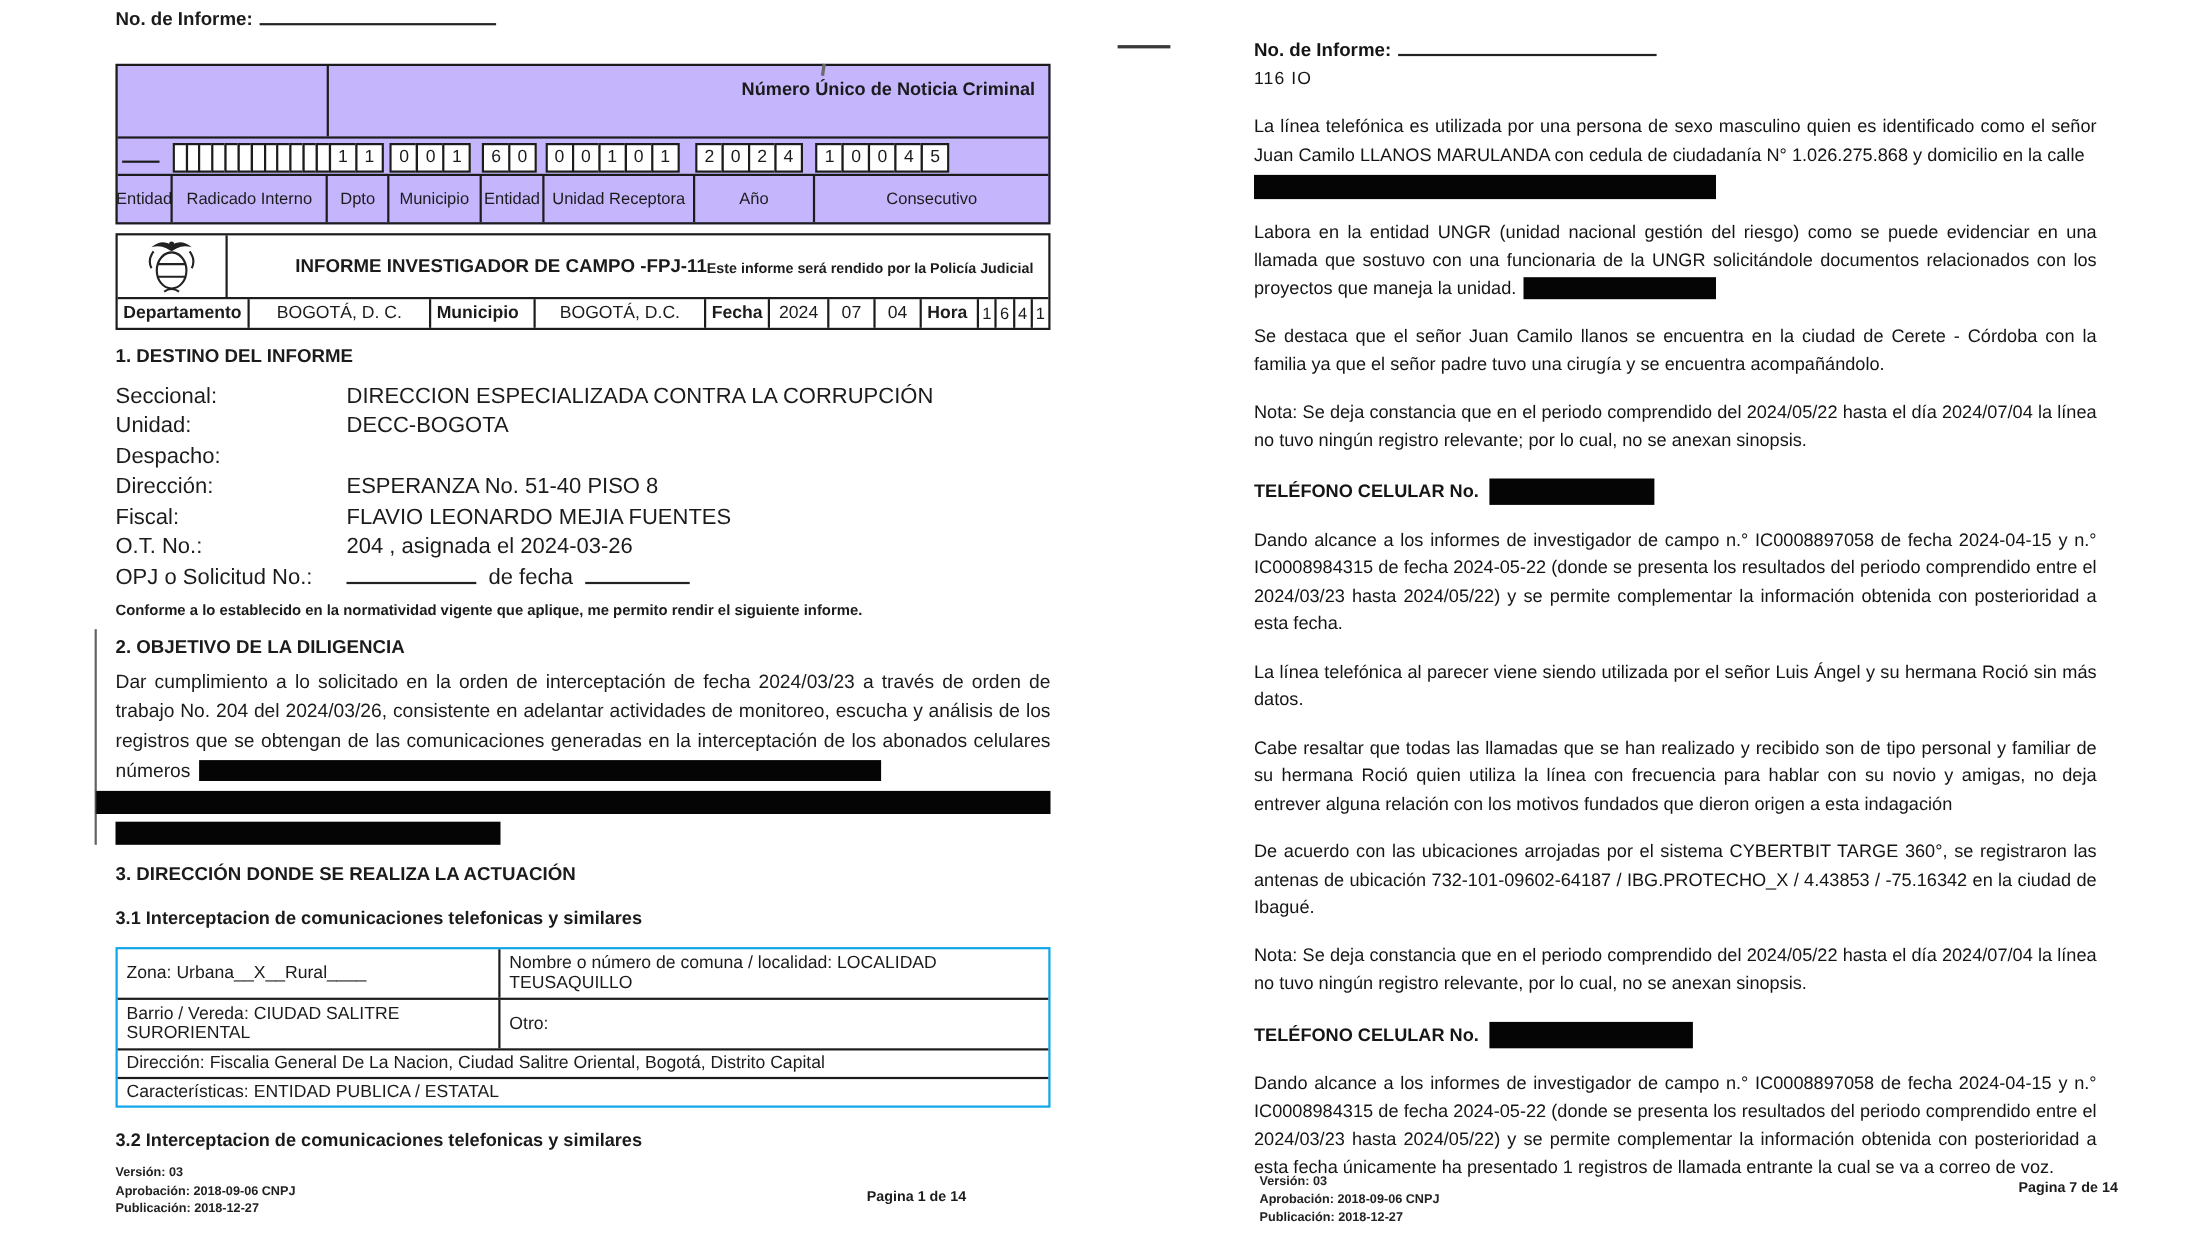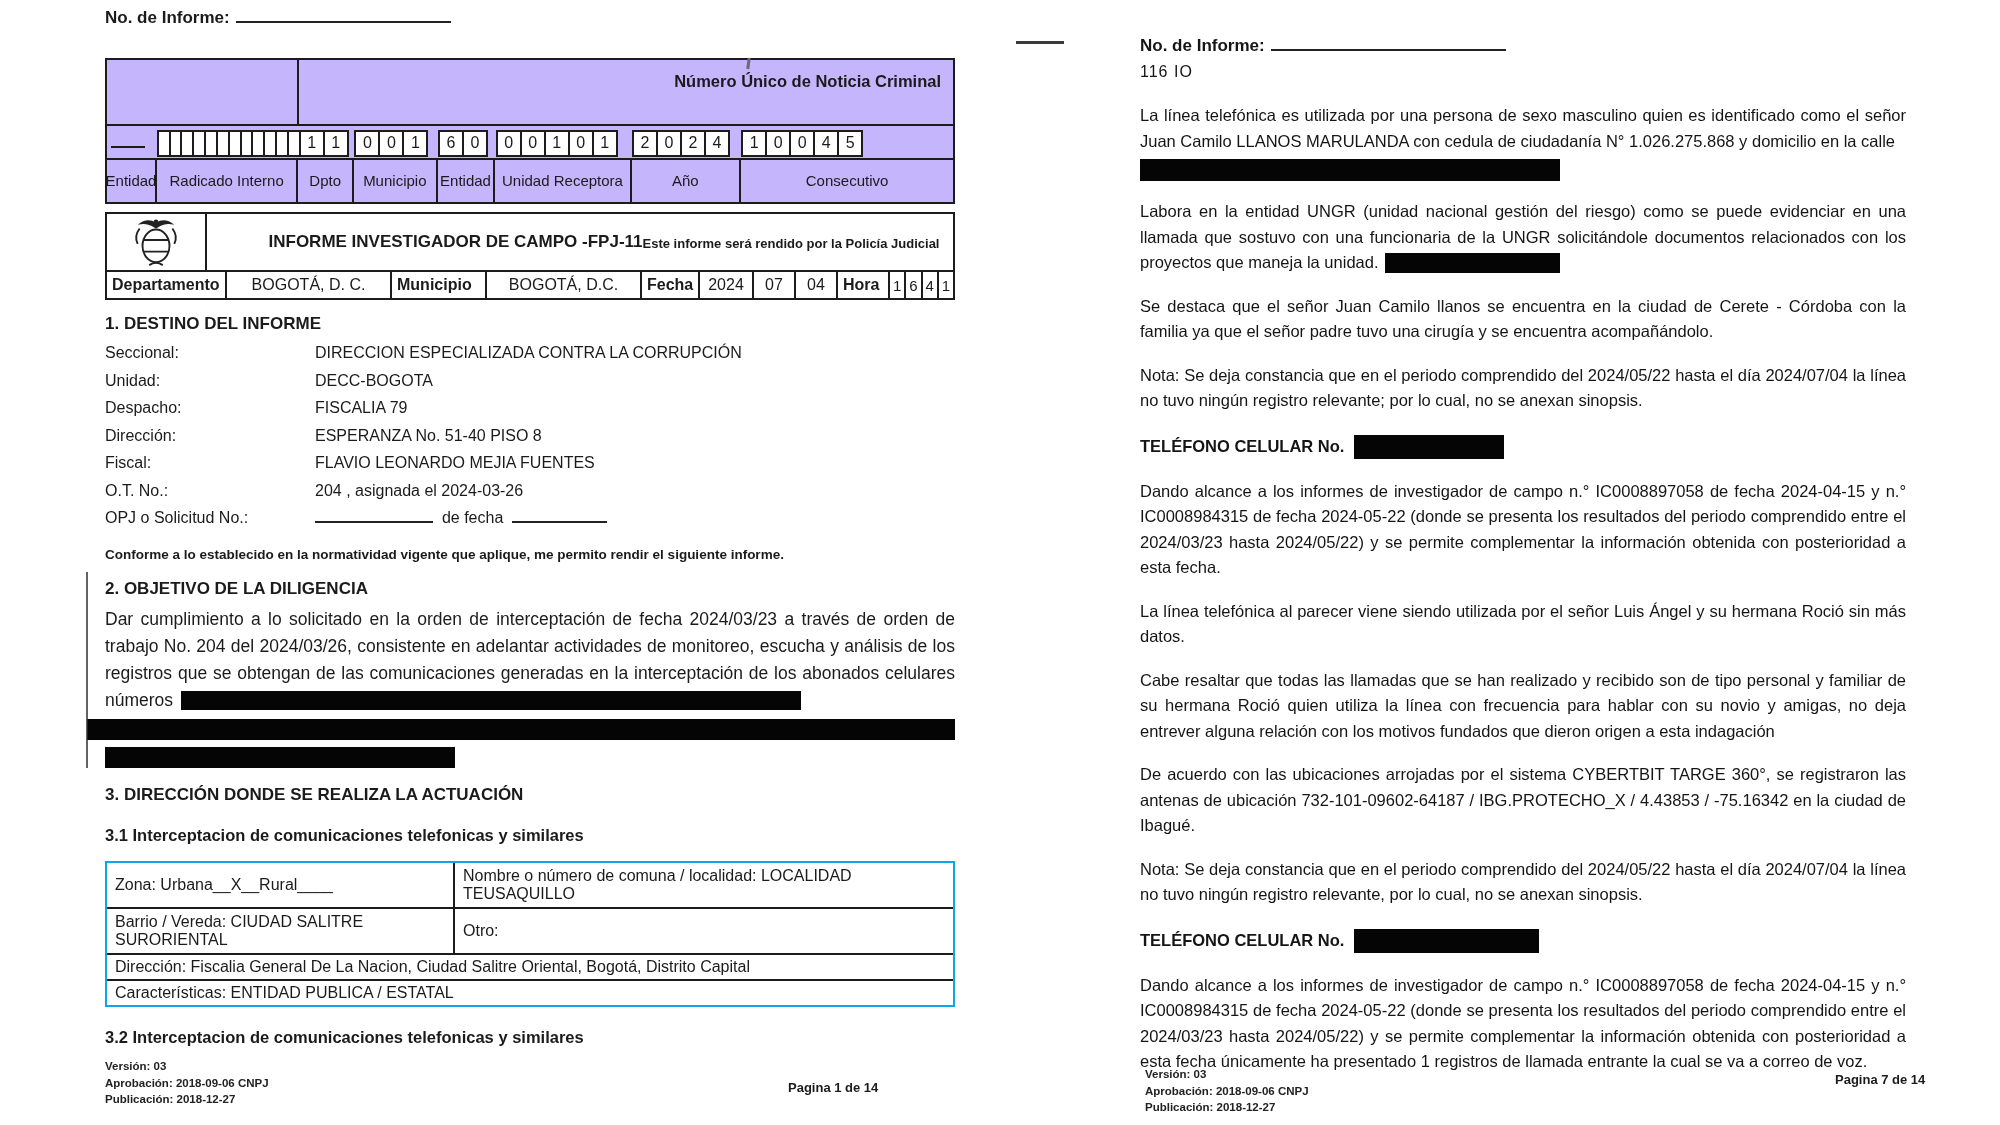--- a/index.html
+++ b/index.html
@@ -44,21 +44,21 @@
   .hdr-row2 { display:flex; border-top:2px solid #1c1c1c; height:28px; font-size:16px; }
   .hc { border-right:2px solid #1c1c1c; display:flex; align-items:center; padding:0 5px; white-space:nowrap; }
   .hc.c { justify-content:center; }
   .hw120{width:120px}.hw165{width:165px}.hw95{width:95px}.hw155{width:155px}.hw58{width:58px}.hw54{width:54px}.hw30{width:42px}.hw52{width:52px}
   .hora-wrap { flex:1; display:flex; }
   .hora-box { flex:1; border-right:2px solid #1c1c1c; display:flex; align-items:center; justify-content:center; font-size:15px; }
   .hora-box:last-child { border-right:none; }
 
   .s1-heading { font-size:17px; margin-top:14px; }
   .fields { margin-top:10px; }
-  .frow { display:flex; height:27.5px; align-items:flex-start; font-size:16px; }
+  .frow { display:flex; height:27.5px; align-items:flex-end; font-size:20px; }
   .flabel { width:210px; }
   .fvalue { flex:1; }
   .conforme { font-size:13.5px; margin-top:10px; }
   .s-heading { font-size:17px; margin-top:17px; }
   .obj-para { font-size:17.5px; line-height:27px; text-align:justify; margin-top:7px; }
   .redact { background:#050505; display:inline-block; }
   .bar-inline { width:620px; height:19px; vertical-align:-4px; margin-left:8px; }
   .bar-full { display:block; width:868px; margin-left:-18px; height:21px; margin-top:5px; }
   .bar-part { display:block; width:350px; height:21px; margin-top:7px; }
   .sub-heading { font-size:16.5px; margin-top:21px; }
@@ -215,21 +215,20 @@
     <div class="frow">
         <div class="flabel">Seccional:</div>
         <div class="fvalue">DIRECCION ESPECIALIZADA CONTRA LA CORRUPCIÓN</div>
       </div>
     <div class="frow">
         <div class="flabel">Unidad:</div>
         <div class="fvalue">DECC-BOGOTA</div>
       </div>
     <div class="frow">
         <div class="flabel">Despacho:</div>
-        <div class="fvalue">FISCALIA 79</div>
       </div>
     <div class="frow">
         <div class="flabel">Dirección:</div>
         <div class="fvalue">ESPERANZA No. 51-40 PISO 8</div>
       </div>
     <div class="frow">
         <div class="flabel">Fiscal:</div>
         <div class="fvalue">FLAVIO LEONARDO MEJIA FUENTES</div>
       </div>
     <div class="frow">

